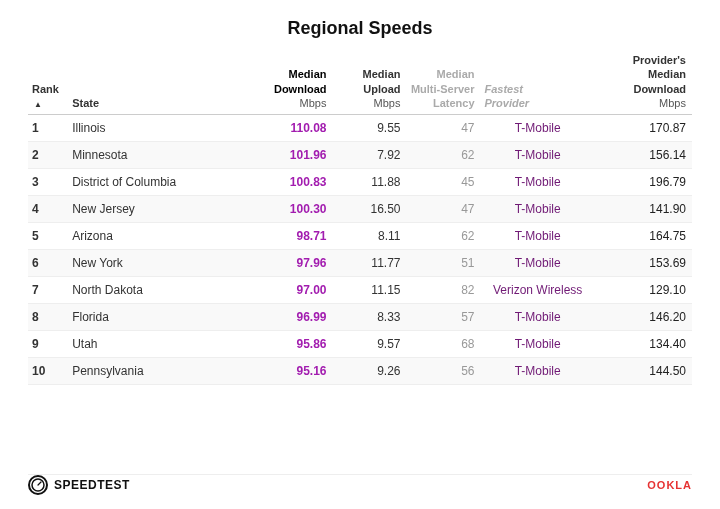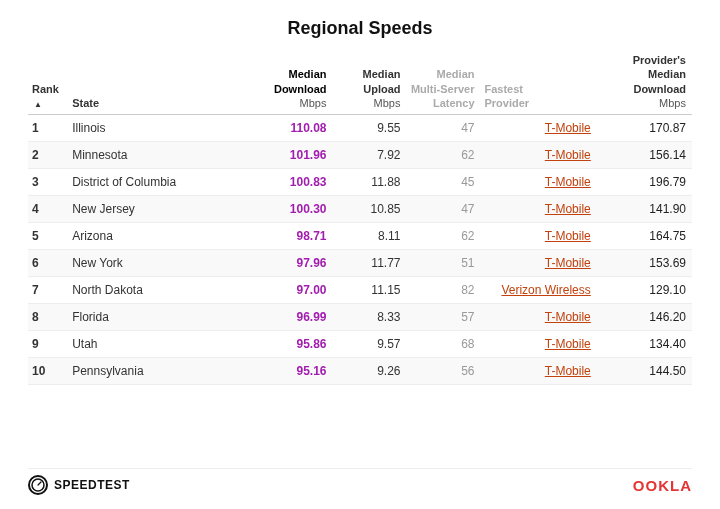--- a/index.html
+++ b/index.html
@@ -85,20 +85,21 @@
 
     thead tr th.col-latency {
       width: 70px;
       color: #aaa;
     }
 
     thead tr th.col-fastest {
       width: 110px;
       text-align: left;
       color: #aaa;
+      font-style: italic;
     }
 
     thead tr th.col-provider {
       width: 90px;
     }
 
     .sort-icon {
       display: inline-block;
       margin-left: 2px;
       font-size: 8px;
@@ -134,36 +135,34 @@
     tbody tr td.td-download {
       font-weight: 600;
       color: #a21caf;
     }
 
     tbody tr td.td-latency {
       color: #999;
     }
 
     tbody tr td.td-fastest {
-      text-align: right;
-      color: #c2410c;
-      text-decoration: underline;
+      text-align: center;
+      color: #701a75;
     }
 
     tbody tr td.td-provider {
       font-weight: 500;
       color: #222;
     }
 
     .footer {
       display: flex;
       justify-content: space-between;
       align-items: center;
       margin-top: 10px;
-      padding-top: 6px;
       border-top: 1px solid #eee;
     }
 
     .speedtest-logo {
       display: flex;
       align-items: center;
       gap: 6px;
     }
 
     .speedtest-logo .logo-icon {
@@ -180,21 +179,21 @@
     }
 
     .speedtest-logo .logo-text {
       font-size: 12px;
       font-weight: 700;
       color: #111;
       letter-spacing: 0.5px;
     }
 
     .ookla-logo {
-      font-size: 15px;
+      font-size: 11px;
       font-weight: 700;
       color: #111;
       letter-spacing: 1px;
     }
 
     .ookla-logo span {
       color: #e63333;
     }
   </style>
 </head>
@@ -267,21 +266,21 @@
             <td class="td-download">100.83</td>
             <td class="td-upload">11.88</td>
             <td class="td-latency">45</td>
             <td class="td-fastest">T-Mobile</td>
             <td class="td-provider">196.79</td>
           </tr>
           <tr>
             <td class="td-rank">4</td>
             <td class="td-state">New Jersey</td>
             <td class="td-download">100.30</td>
-            <td class="td-upload">10.85</td>
+            <td class="td-upload">16.50</td>
             <td class="td-latency">47</td>
             <td class="td-fastest">T-Mobile</td>
             <td class="td-provider">141.90</td>
           </tr>
           <tr>
             <td class="td-rank">5</td>
             <td class="td-state">Arizona</td>
             <td class="td-download">98.71</td>
             <td class="td-upload">8.11</td>
             <td class="td-latency">62</td>

